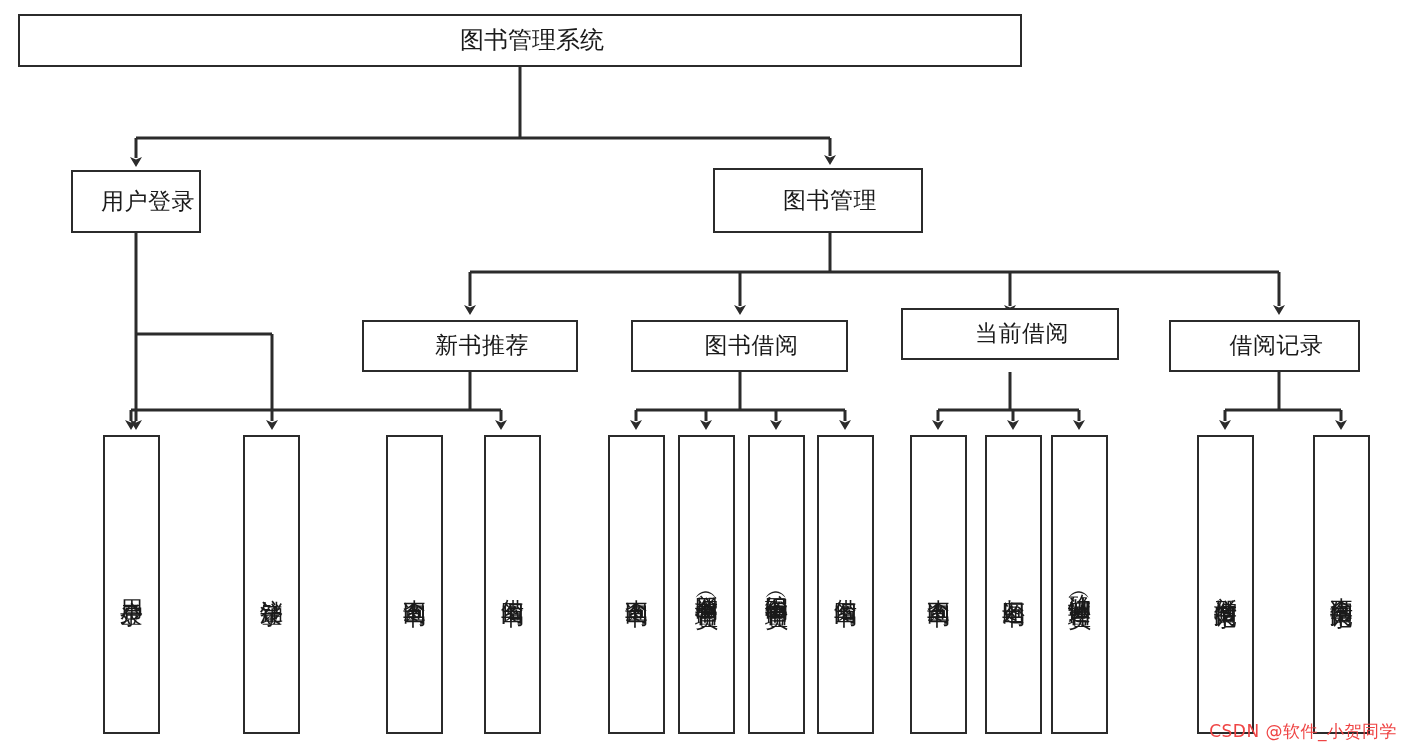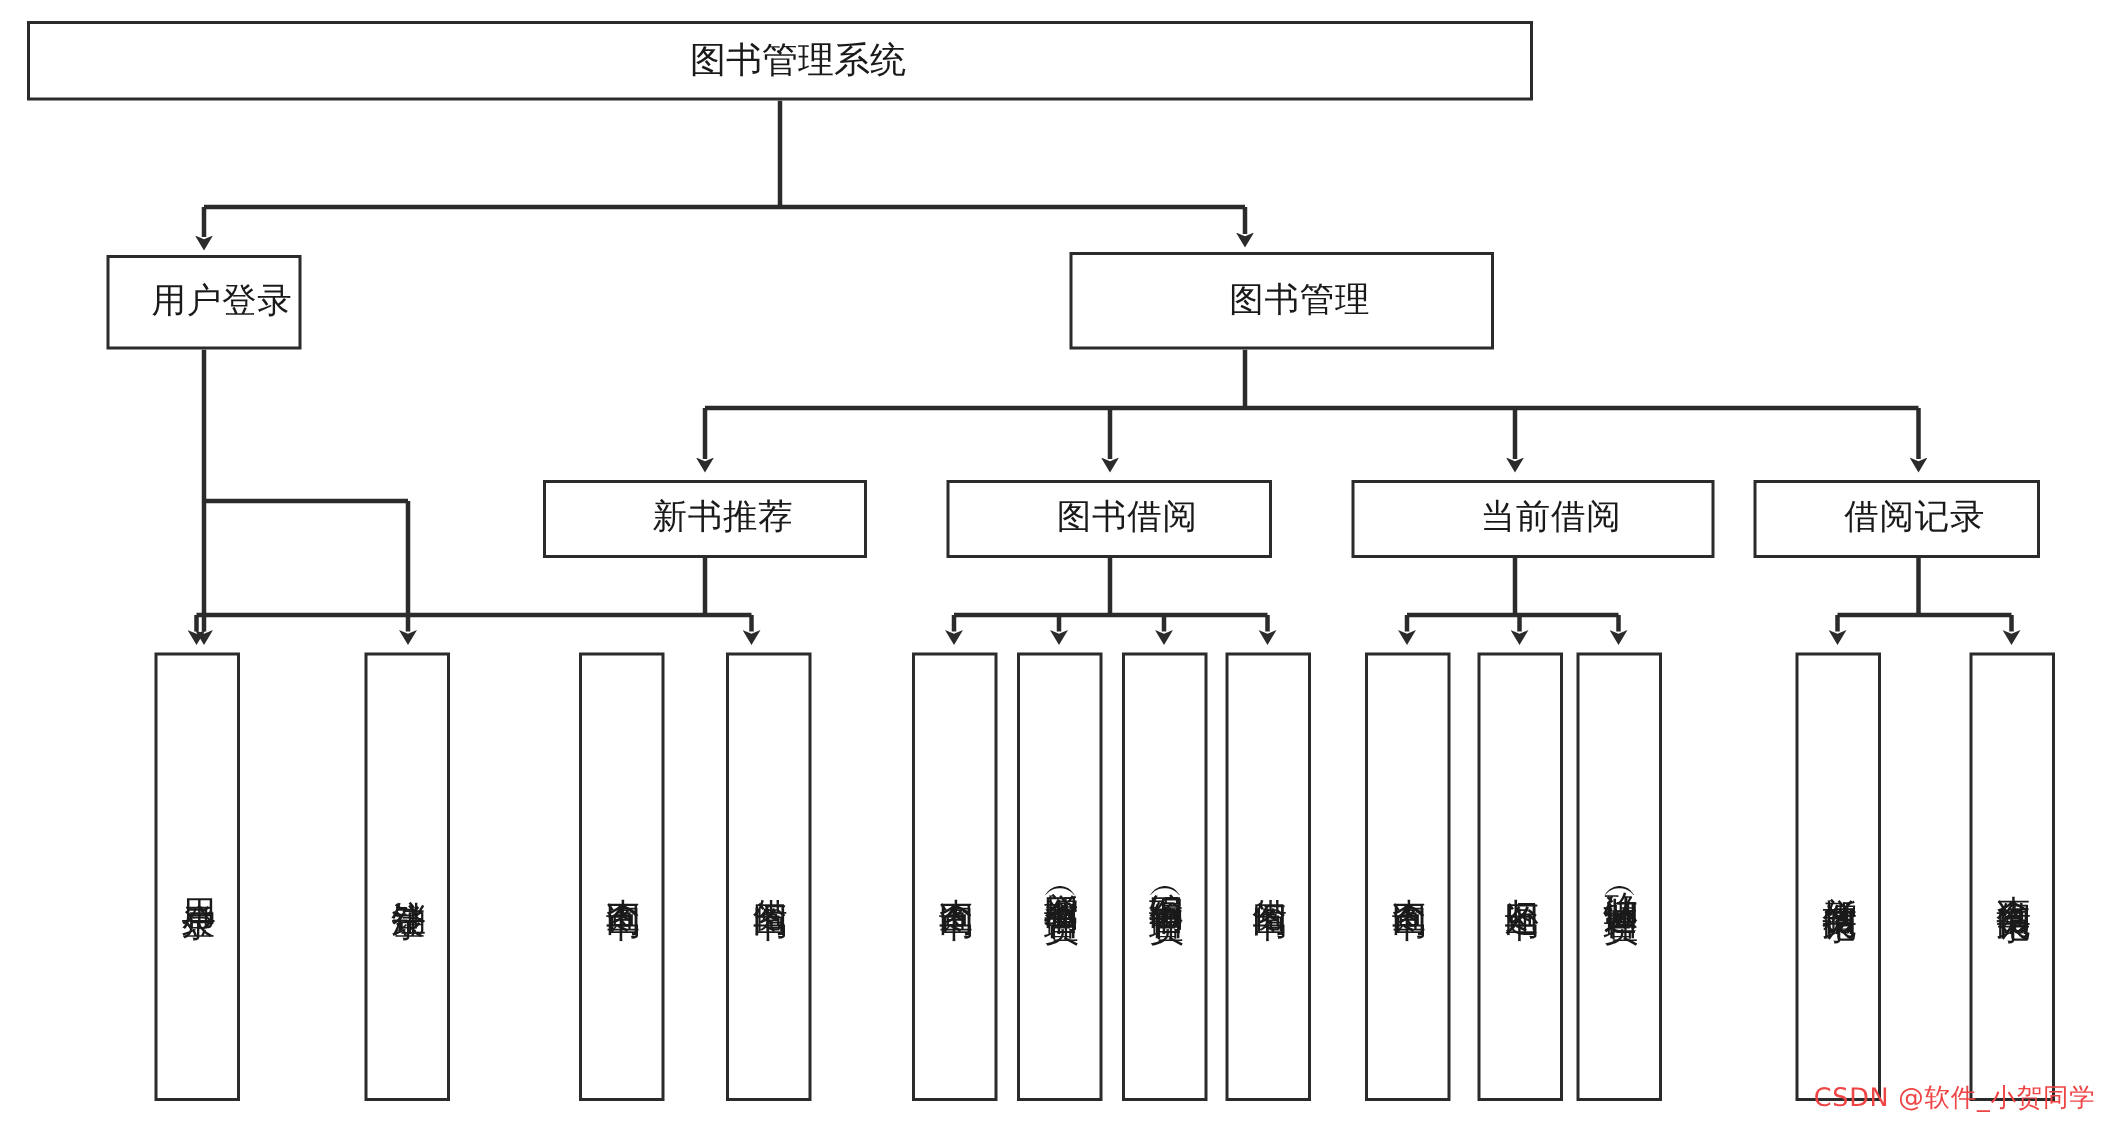--- a/index.html
+++ b/index.html
@@ -125,31 +125,31 @@
     </g>
   </svg>
 
   <div class="node node-root" style="left:18px; top:14px; width:1004px; height:53px;">
     <span>图书管理系统</span>
   </div>
 
   <div class="node node-h" style="left:71px; top:170px; width:130px; height:63px;">
     <span>用户登录</span>
   </div>
-  <div class="node node-h" style="left:713px; top:168px; width:283px; height:65px;">
+  <div class="node node-h" style="left:713px; top:168px; width:210px; height:65px;">
     <span>图书管理</span>
   </div>
 
   <div class="node node-h" style="left:362px; top:320px; width:216px; height:52px;">
     <span>新书推荐</span>
   </div>
   <div class="node node-h" style="left:631px; top:320px; width:217px; height:52px;">
     <span>图书借阅</span>
   </div>
-  <div class="node node-h" style="left:901px; top:320px; width:242px; height:52px;">
+  <div class="node node-h" style="left:901px; top:308px; width:218px; height:52px;">
     <span>当前借阅</span>
   </div>
   <div class="node node-h" style="left:1169px; top:320px; width:191px; height:52px;">
     <span>借阅记录</span>
   </div>
 
   <div class="node node-v" style="left:103px; top:435px; width:57px; height:299px;">
     <span class="vtext">用户登录</span>
   </div>
   <div class="node node-v" style="left:243px; top:435px; width:57px; height:299px;">

